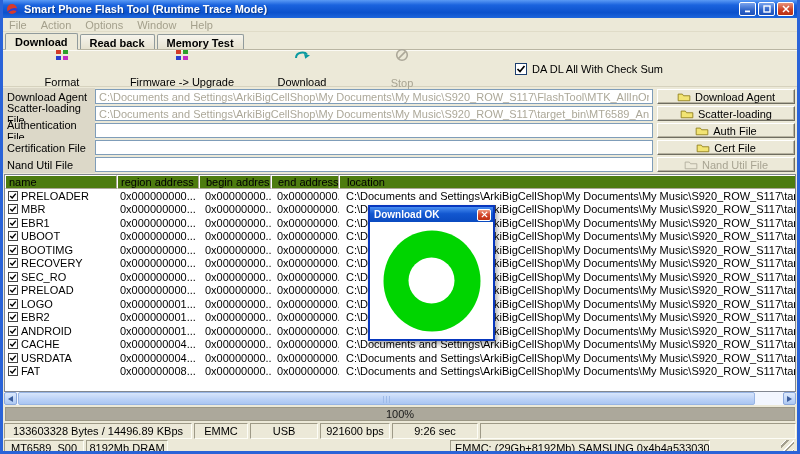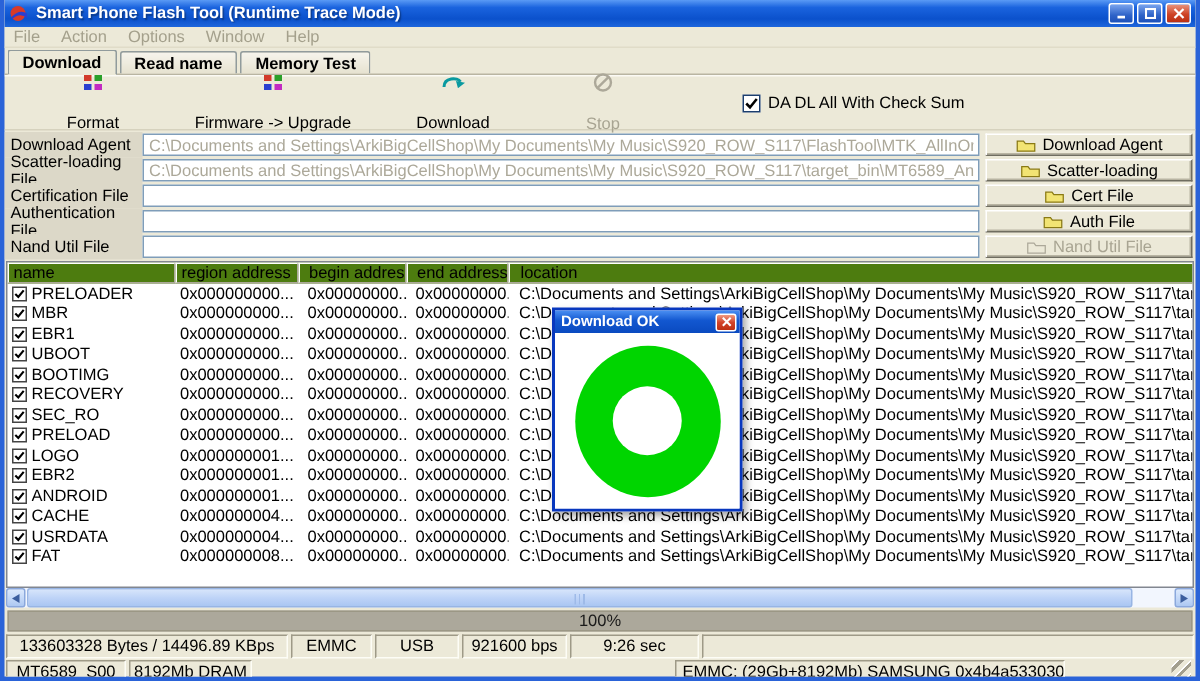--- a/index.html
+++ b/index.html
@@ -29,21 +29,21 @@
   .tab { font-weight:bold; padding:2px 9px 1px; border:1px solid #919B9C; border-bottom:none;
     border-radius:2px 2px 0 0; background:linear-gradient(#F6F4EC,#E6E2D0); height:15px; }
   .tab.active { background:#ECE9D8; height:17px; position:relative; top:1px; border-bottom:1px solid #ECE9D8; }
   
   .toolbar { height:37px; flex:0 0 37px; display:flex; align-items:center; border-top:1px solid #FBFAF4;
     border-bottom:1px solid #D6D2BE; padding:0 4px; }
   .tbtn { width:110px; display:flex; flex-direction:column; align-items:center; justify-content:center; gap:15px; }
   .tbtn .lbl { white-space:nowrap; }
   .tbtn.disabled .lbl { color:#A8A492; }
   .tbtn svg { display:block; }
-  .chk-wrap { display:flex; align-items:center; gap:5px; margin-left:48px; }
+  .chk-wrap { display:flex; align-items:center; gap:5px; margin-left:68px; }
   .checkbox { width:12px; height:12px; background:#fff; border:1px solid #1C3E6E; display:flex;
     align-items:center; justify-content:center; }
   
   .fields { flex:0 0 85px; display:flex; flex-direction:column; padding-top:1px; }
   .frow { height:17px; display:flex; align-items:center; }
   .flabel { width:92px; padding-left:4px; background:#DCD8C8; align-self:stretch; display:flex; align-items:center; }
   .finput { flex:1; height:15px; border:1px solid #7F9DB9; background:#fff; font:11px "Liberation Sans",sans-serif;
     color:#ACA899; padding:0 3px; min-width:0; }
   .finput.empty { color:#000; }
   .fbtn { width:138px; height:15px; margin:0 2px 0 4px; display:flex; align-items:center; justify-content:center;
@@ -77,21 +77,21 @@
     background:linear-gradient(180deg,#D7E5FB,#BCD2F7 55%,#AAC6F2); }
   .sthumb:after { content:""; position:absolute; left:50%; top:3px; width:8px; height:7px; transform:translateX(-50%);
     background:repeating-linear-gradient(90deg,#9EBAE8 0 1px,transparent 1px 3px); }
   
   .progress { flex:0 0 13px; margin:2px 2px 1px 2px; border:1px solid #9B9785; background:#ACA89B;
     display:flex; align-items:center; justify-content:center; color:#1A1A1A; }
   
   .statusrow { flex:0 0 17px; display:flex; padding:1px 1px 0 1px; gap:2px; }
   .scell { border:1px solid; border-color:#9E9A87 #FDFDF6 #FDFDF6 #9E9A87; background:#ECE9D8;
     display:flex; align-items:center; justify-content:center; white-space:nowrap; overflow:hidden; }
-  .s1 { width:188px; } .s2 { width:54px; } .s3 { width:56px; } .s4 { width:70px; } .s5 { width:86px; }
+  .s1 { width:188px; } .s2 { width:54px; } .s3 { width:68px; } .s4 { width:70px; } .s5 { width:86px; }
   .s6 { flex:1; }
   .b1 { width:80px; } .b2 { width:82px; }
   .bgap { width:278px; border:none; background:transparent; }
   .b3 { width:260px; justify-content:flex-start; padding-left:4px; }
   .bpad { flex:1; border:none; background:transparent; }
   .grip { position:absolute; right:3px; bottom:3px; width:13px; height:13px;
     background:repeating-linear-gradient(135deg, transparent 0 3px, #FFFFFF 3px 4px, #A39F8E 4px 6px); }
   
   .dialog { position:absolute; left:365px; top:205px; width:127px; height:136px; border:2px solid #0837BE;
     background:#fff; box-shadow:2px 3px 5px rgba(0,0,0,.35); z-index:10; }
@@ -138,21 +138,21 @@
   <div class="menubar">
     <span class="menu-item">File</span>
     <span class="menu-item">Action</span>
     <span class="menu-item">Options</span>
     <span class="menu-item">Window</span>
     <span class="menu-item">Help</span>
   </div>
 
   <div class="tabs">
     <div class="tab active">Download</div>
-    <div class="tab">Read name</div>
+    <div class="tab">Read back</div>
     <div class="tab">Memory Test</div>
   </div>
 
   <div class="toolbar">
     <div class="tbtn">
       <svg width="14" height="12" viewBox="0 0 14 12">
         <rect x="1" y="1" width="5" height="4" fill="#D23A2A"></rect>
           <rect x="8" y="1" width="5" height="4" fill="#2AA02A"></rect>
         <rect x="1" y="7" width="5" height="4" fill="#2A3FD0"></rect>
           <rect x="8" y="7" width="5" height="4" fill="#C22AC2"></rect>
@@ -207,37 +207,37 @@
       <div class="flabel">Scatter-loading File</div>
       <input class="finput" readonly="" value="C:\Documents and Settings\ArkiBigCellShop\My Documents\My Music\S920_ROW_S117\target_bin\MT6589_Android_scatt" style="">
       <div class="fbtn">
         <svg width="14" height="10" viewBox="0 0 16 12">
             <path d="M1 10.5 L1 2.5 L6 2.5 L7.5 4.5 L15 4.5 L15 10.5 Z" fill="#F2E473" stroke="#8A7A14" stroke-width="1"></path>
           </svg>
         <span>Scatter-loading</span>
       </div>
     </div>
     <div class="frow">
+      <div class="flabel">Authentication File</div>
+      <input class="finput empty" readonly="" value="" style="">
+      <div class="fbtn">
+        <svg width="14" height="10" viewBox="0 0 16 12">
+            <path d="M1 10.5 L1 2.5 L6 2.5 L7.5 4.5 L15 4.5 L15 10.5 Z" fill="#F2E473" stroke="#8A7A14" stroke-width="1"></path>
+          </svg>
+        <span>Auth File</span>
+      </div>
+    </div>
+    <div class="frow">
       <div class="flabel">Certification File</div>
       <input class="finput empty" readonly="" value="" style="">
       <div class="fbtn">
         <svg width="14" height="10" viewBox="0 0 16 12">
             <path d="M1 10.5 L1 2.5 L6 2.5 L7.5 4.5 L15 4.5 L15 10.5 Z" fill="#F2E473" stroke="#8A7A14" stroke-width="1"></path>
           </svg>
         <span>Cert File</span>
-      </div>
-    </div>
-    <div class="frow">
-      <div class="flabel">Authentication File</div>
-      <input class="finput empty" readonly="" value="" style="">
-      <div class="fbtn">
-        <svg width="14" height="10" viewBox="0 0 16 12">
-            <path d="M1 10.5 L1 2.5 L6 2.5 L7.5 4.5 L15 4.5 L15 10.5 Z" fill="#F2E473" stroke="#8A7A14" stroke-width="1"></path>
-          </svg>
-        <span>Auth File</span>
       </div>
     </div>
     <div class="frow">
       <div class="flabel">Nand Util File</div>
       <input class="finput empty" readonly="" value="" style="">
       <div class="fbtn disabled">
         <svg width="14" height="10" viewBox="0 0 16 12">
             <path d="M1 10.5 L1 2.5 L6 2.5 L7.5 4.5 L15 4.5 L15 10.5 Z" fill="none" stroke="#ACA899" stroke-width="1"></path>
           </svg>
         <span>Nand Util File</span>

